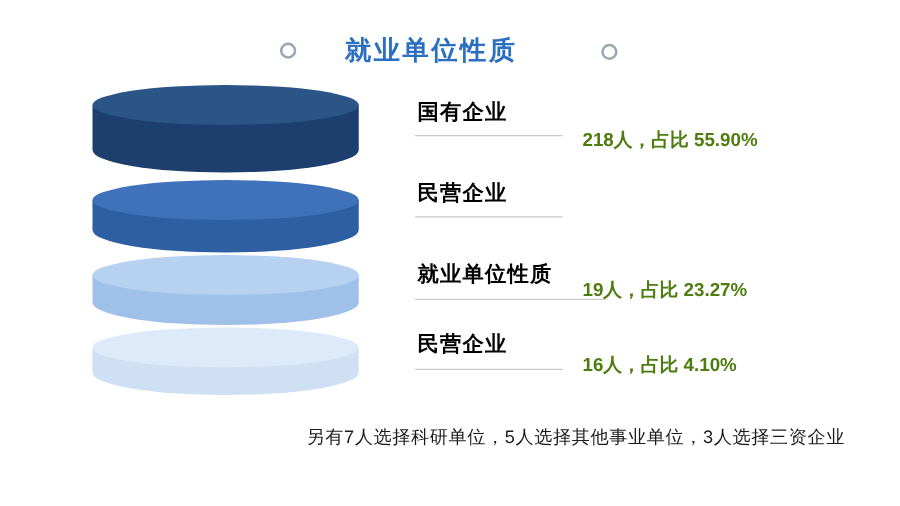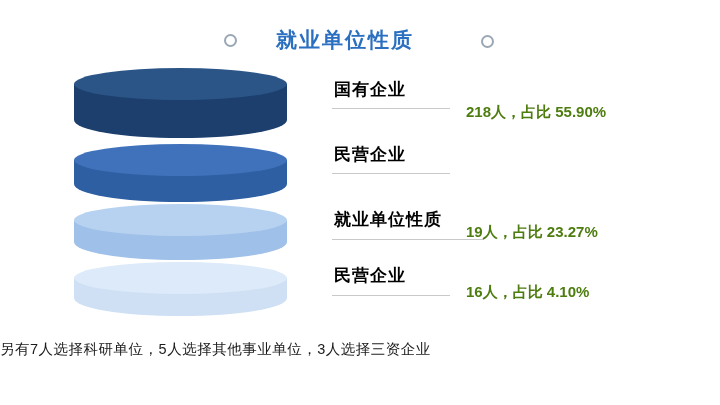--- a/index.html
+++ b/index.html
@@ -102,21 +102,21 @@
     color: #4d7c0f;
     white-space: nowrap;
   }
 
   
   .footnote {
     position: absolute;
     left: 0;
     top: 340px;
     width: 676px;
-    text-align: left;
+    text-align: right;
     font-size: 14.5px;
     color: #1b1b1b;
     letter-spacing: 0.5px;
     white-space: nowrap;
   }
 </style>
 </head>
 <body>
 
 <div id="stage">

